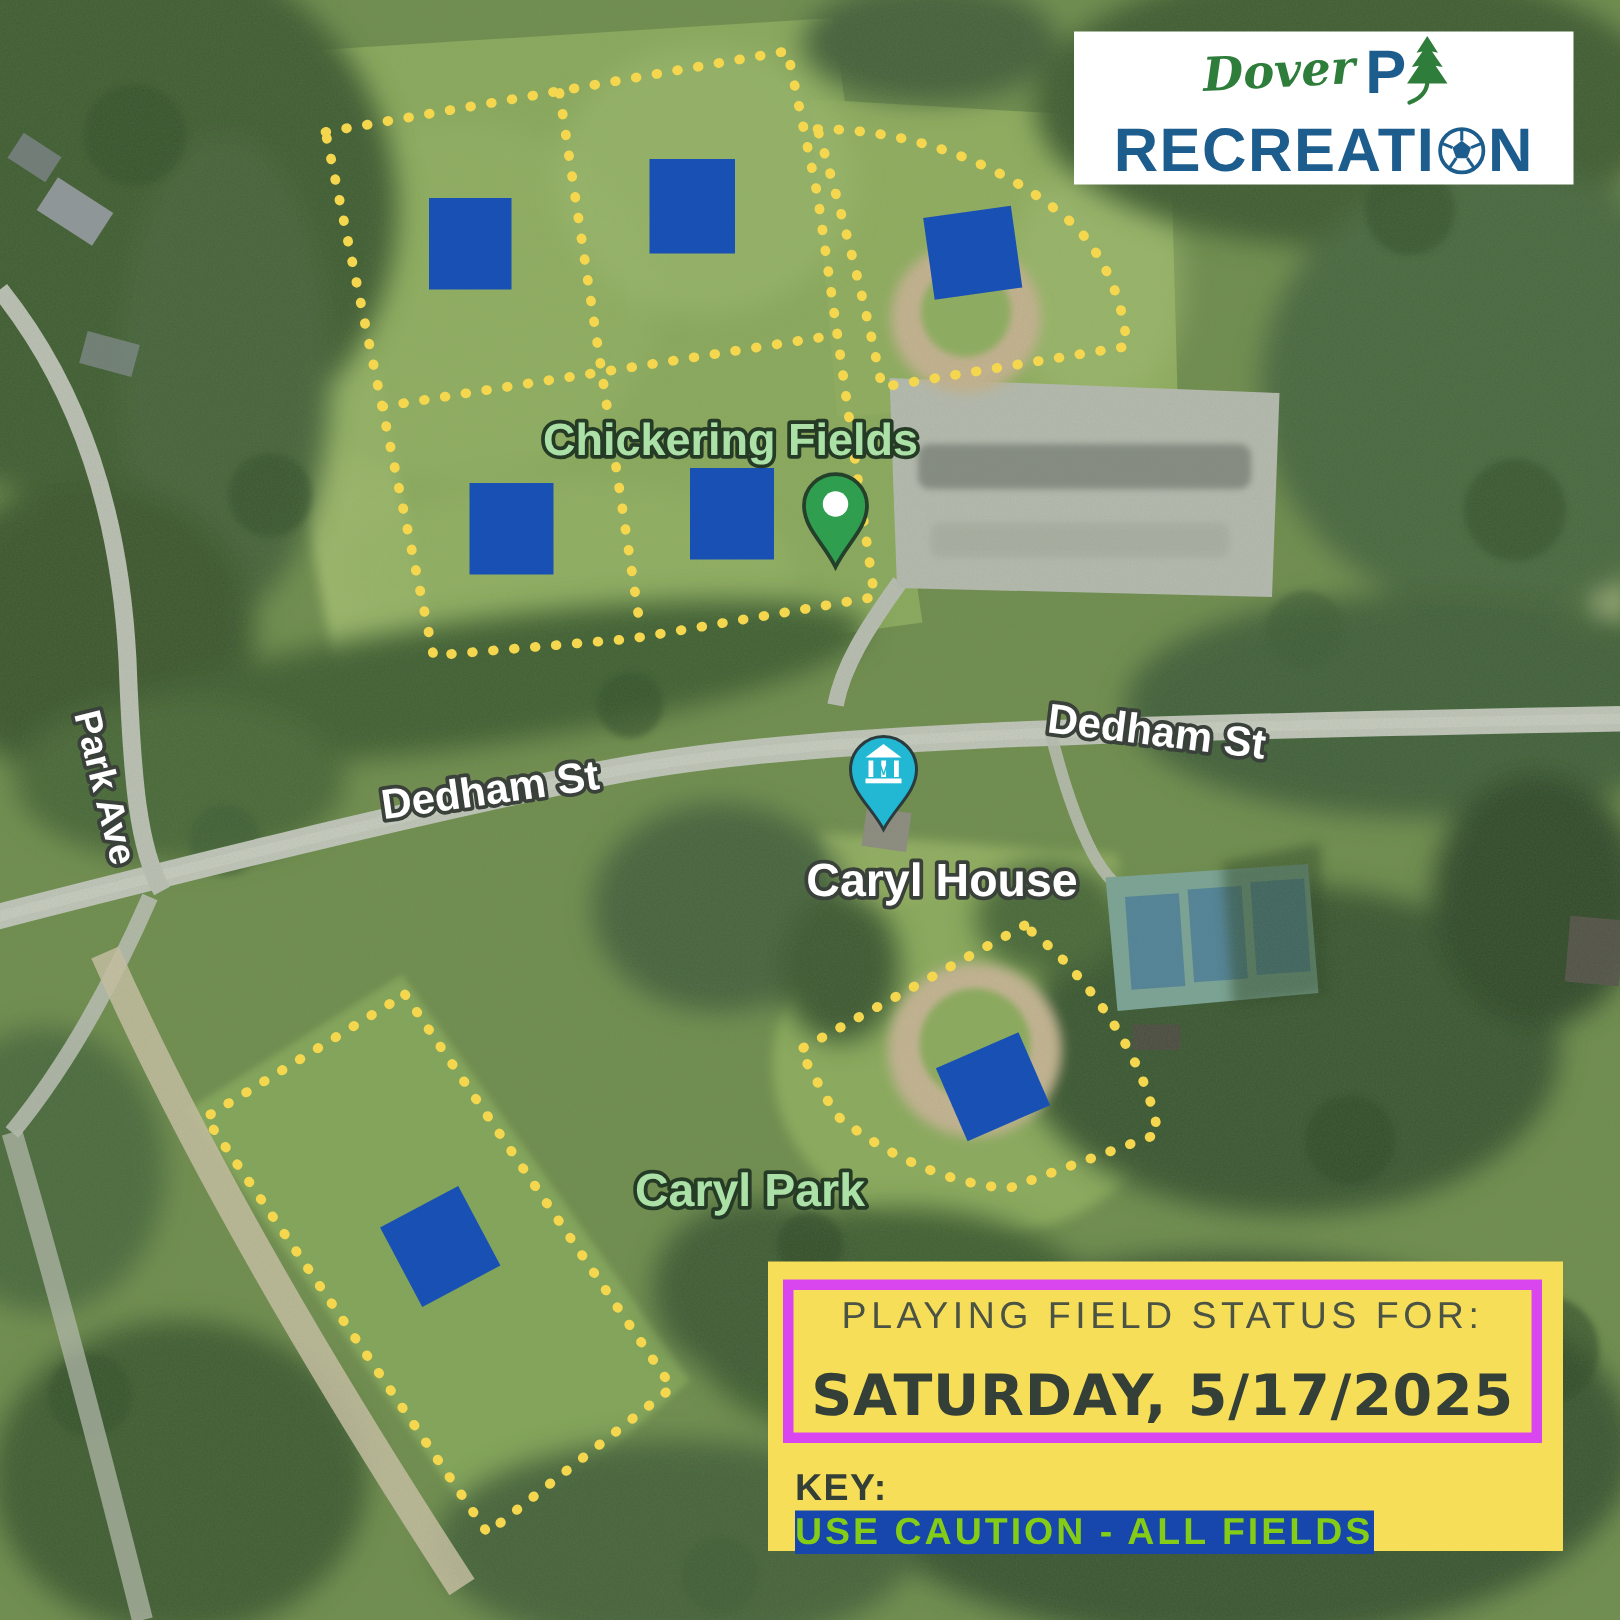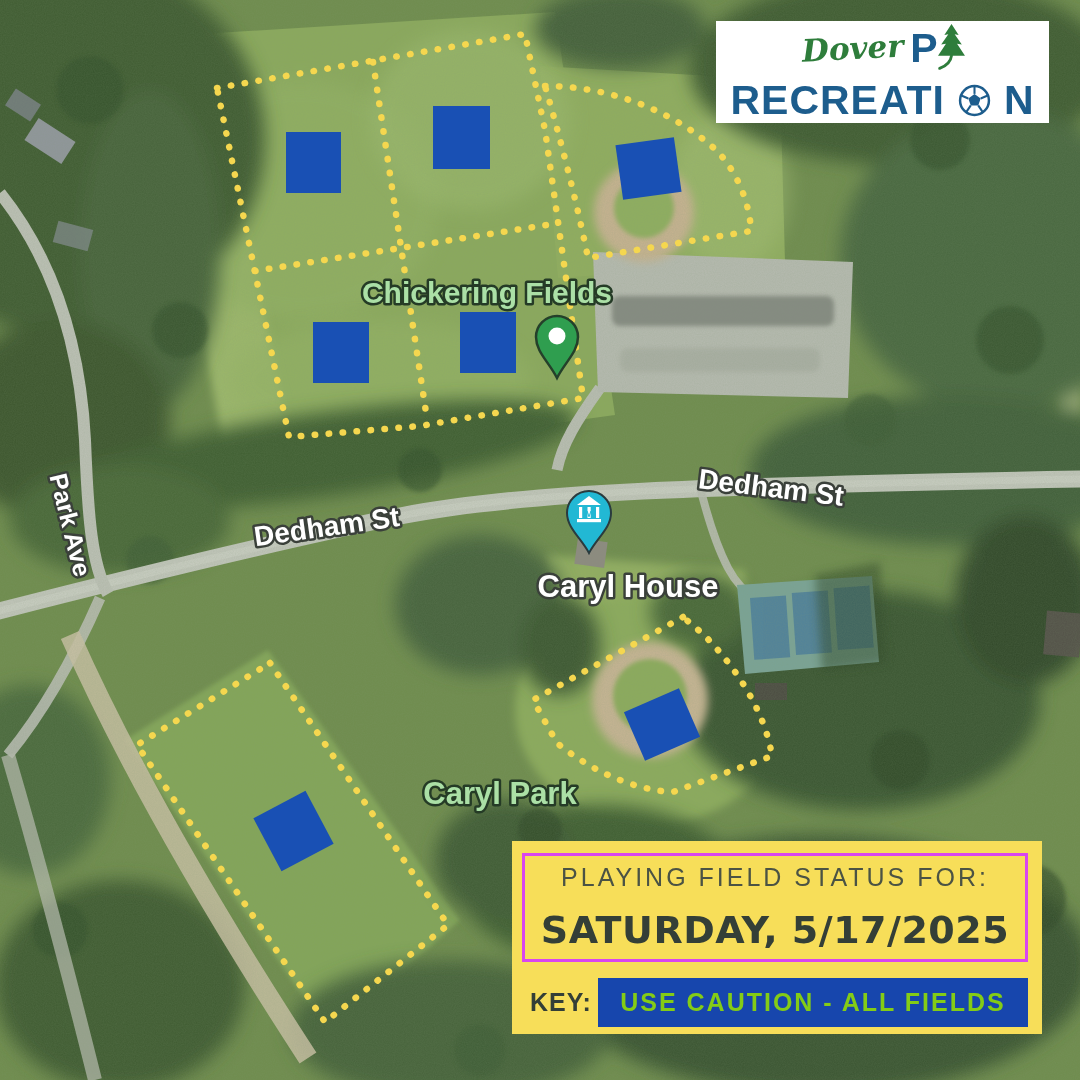--- a/index.html
+++ b/index.html
@@ -19,35 +19,35 @@
   
   .logo-card{position:absolute;left:716px;top:21px;width:333px;height:102px;
              background:#ffffff;display:flex;flex-direction:column;
              align-items:center;justify-content:center;line-height:1;}
   .logo-row{display:flex;align-items:center;}
   .logo-script{font-family:"DejaVu Serif",serif;font-style:italic;font-weight:bold;
                color:var(--logo-green,#2e7d3b);font-size:31px;margin-right:7px;
                transform:rotate(-3deg);}
   .logo-big{color:var(--logo-blue,#1d5d8d);font-weight:bold;font-size:41px;
             letter-spacing:1px;}
-  .logo-row2{margin-top:6px;gap:12px;}
+  .logo-row2{margin-top:6px;}
   .tree-svg{width:27px;height:46px;margin:0 -1px 4px -1px;overflow:visible;}
   .ball-svg{width:33px;height:33px;margin:0 1px;}
 
   
   .status-panel{position:absolute;left:512px;top:841px;width:530px;height:193px;
                 background:var(--yellow,#f7de59);}
   .date-box{position:absolute;left:10px;top:12px;width:506px;height:109px;
-            box-sizing:border-box;border:3px solid #d946ef;
+            box-sizing:border-box;border:7px solid #d946ef;
             display:flex;flex-direction:column;align-items:center;justify-content:center;}
   .status-title{font-size:25px;letter-spacing:3px;color:#4b5344;font-weight:400;}
   .status-date{font-family:"DejaVu Sans",sans-serif;font-size:38px;font-weight:bold;
                color:var(--date-ink,#343f37);letter-spacing:0.5px;margin-top:16px;}
   .key-row{position:absolute;left:18px;top:137px;right:14px;height:49px;
-           display:flex;align-items:center;}
+           display:flex;align-items:flex-start;flex-direction:column;}
   .key-label{font-size:25px;font-weight:bold;color:var(--date-ink,#343f37);
              letter-spacing:1px;margin-right:6px;}
   .key-pill{flex:1;height:49px;background:var(--key-blue,#1746ad);color:#84cc16;
             font-size:25px;font-weight:bold;letter-spacing:2px;
             display:flex;align-items:center;justify-content:center;}
 </style>
 </head>
 <body>
 
 <div class="stage">

